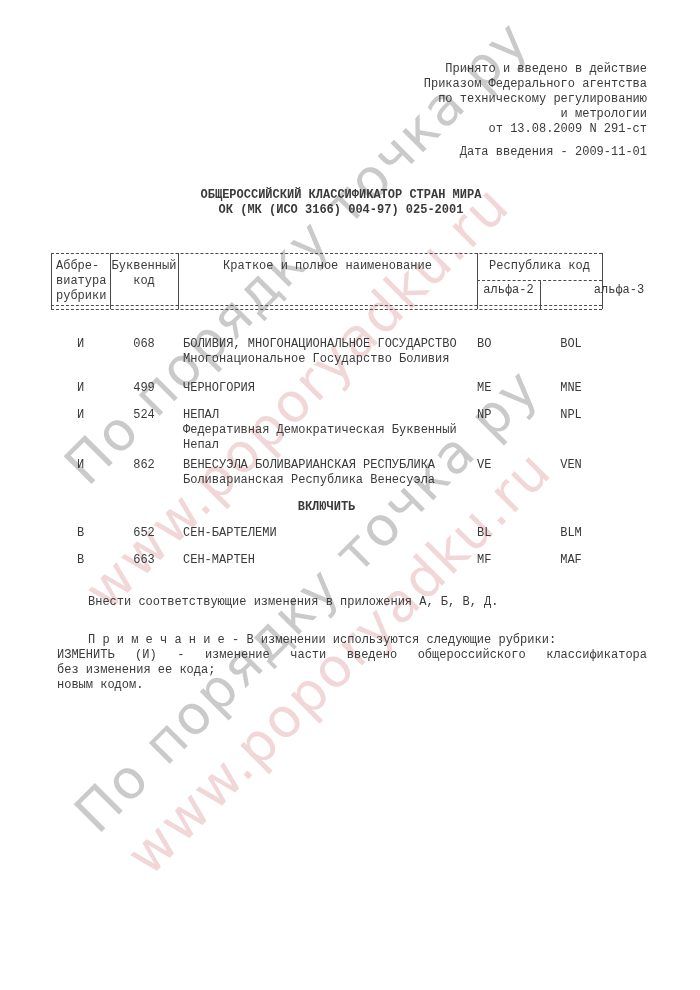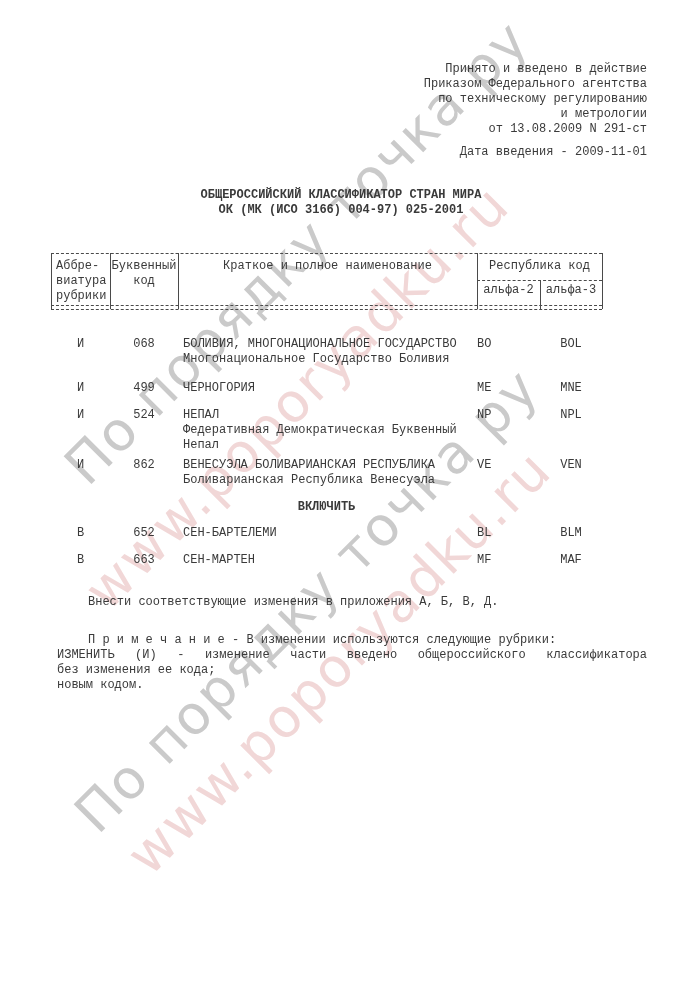--- a/index.html
+++ b/index.html
@@ -41,21 +41,21 @@
   .h-bot2 { left:0;    top:56px; width:551px; }
   .vline { position:absolute; width:0; border-left:1px solid #4a4a4a; top:0; height:56px; }
   .v0 { left:0; } .v1 { left:59px; } .v2 { left:127px; } .v3 { left:426px; } .v5 { left:551px; }
   .v4 { left:489px; top:27px; height:29px; }
   .hc { position:absolute; }
   .hc1 { left:5px;   top:6px;  width:54px;  text-align:left; }
   .hc2 { left:59px;  top:6px;  width:68px;  text-align:center; }
   .hc3 { left:127px; top:6px;  width:299px; text-align:center; }
   .hc4 { left:426px; top:6px;  width:125px; text-align:center; }
   .hc4a{ left:426px; top:30px; width:63px;  text-align:center; }
-  .hc4b{ left:489px; top:30px; width:62px;  text-align:center; }
+  .hc4b{ left:489px; top:30px; width:62px;  text-align:center;padding-left:48px; }
 
   
   .sect { position:absolute; left:51px; width:551px; text-align:center; font-weight:bold; }
   .sect-modify  { top:317px; }
   .sect-include { top:500px; }
   .trow { position:absolute; left:51px; width:551px; display:flex; align-items:flex-start; }
   .r0 { top:337px; } .r1 { top:381px; } .r2 { top:408px; }
   .r3 { top:458px; } .r4 { top:526px; } .r5 { top:553px; }
   .c-rub  { width:59px;  text-align:center; flex:none; }
   .c-code { width:68px;  text-align:center; flex:none; }

